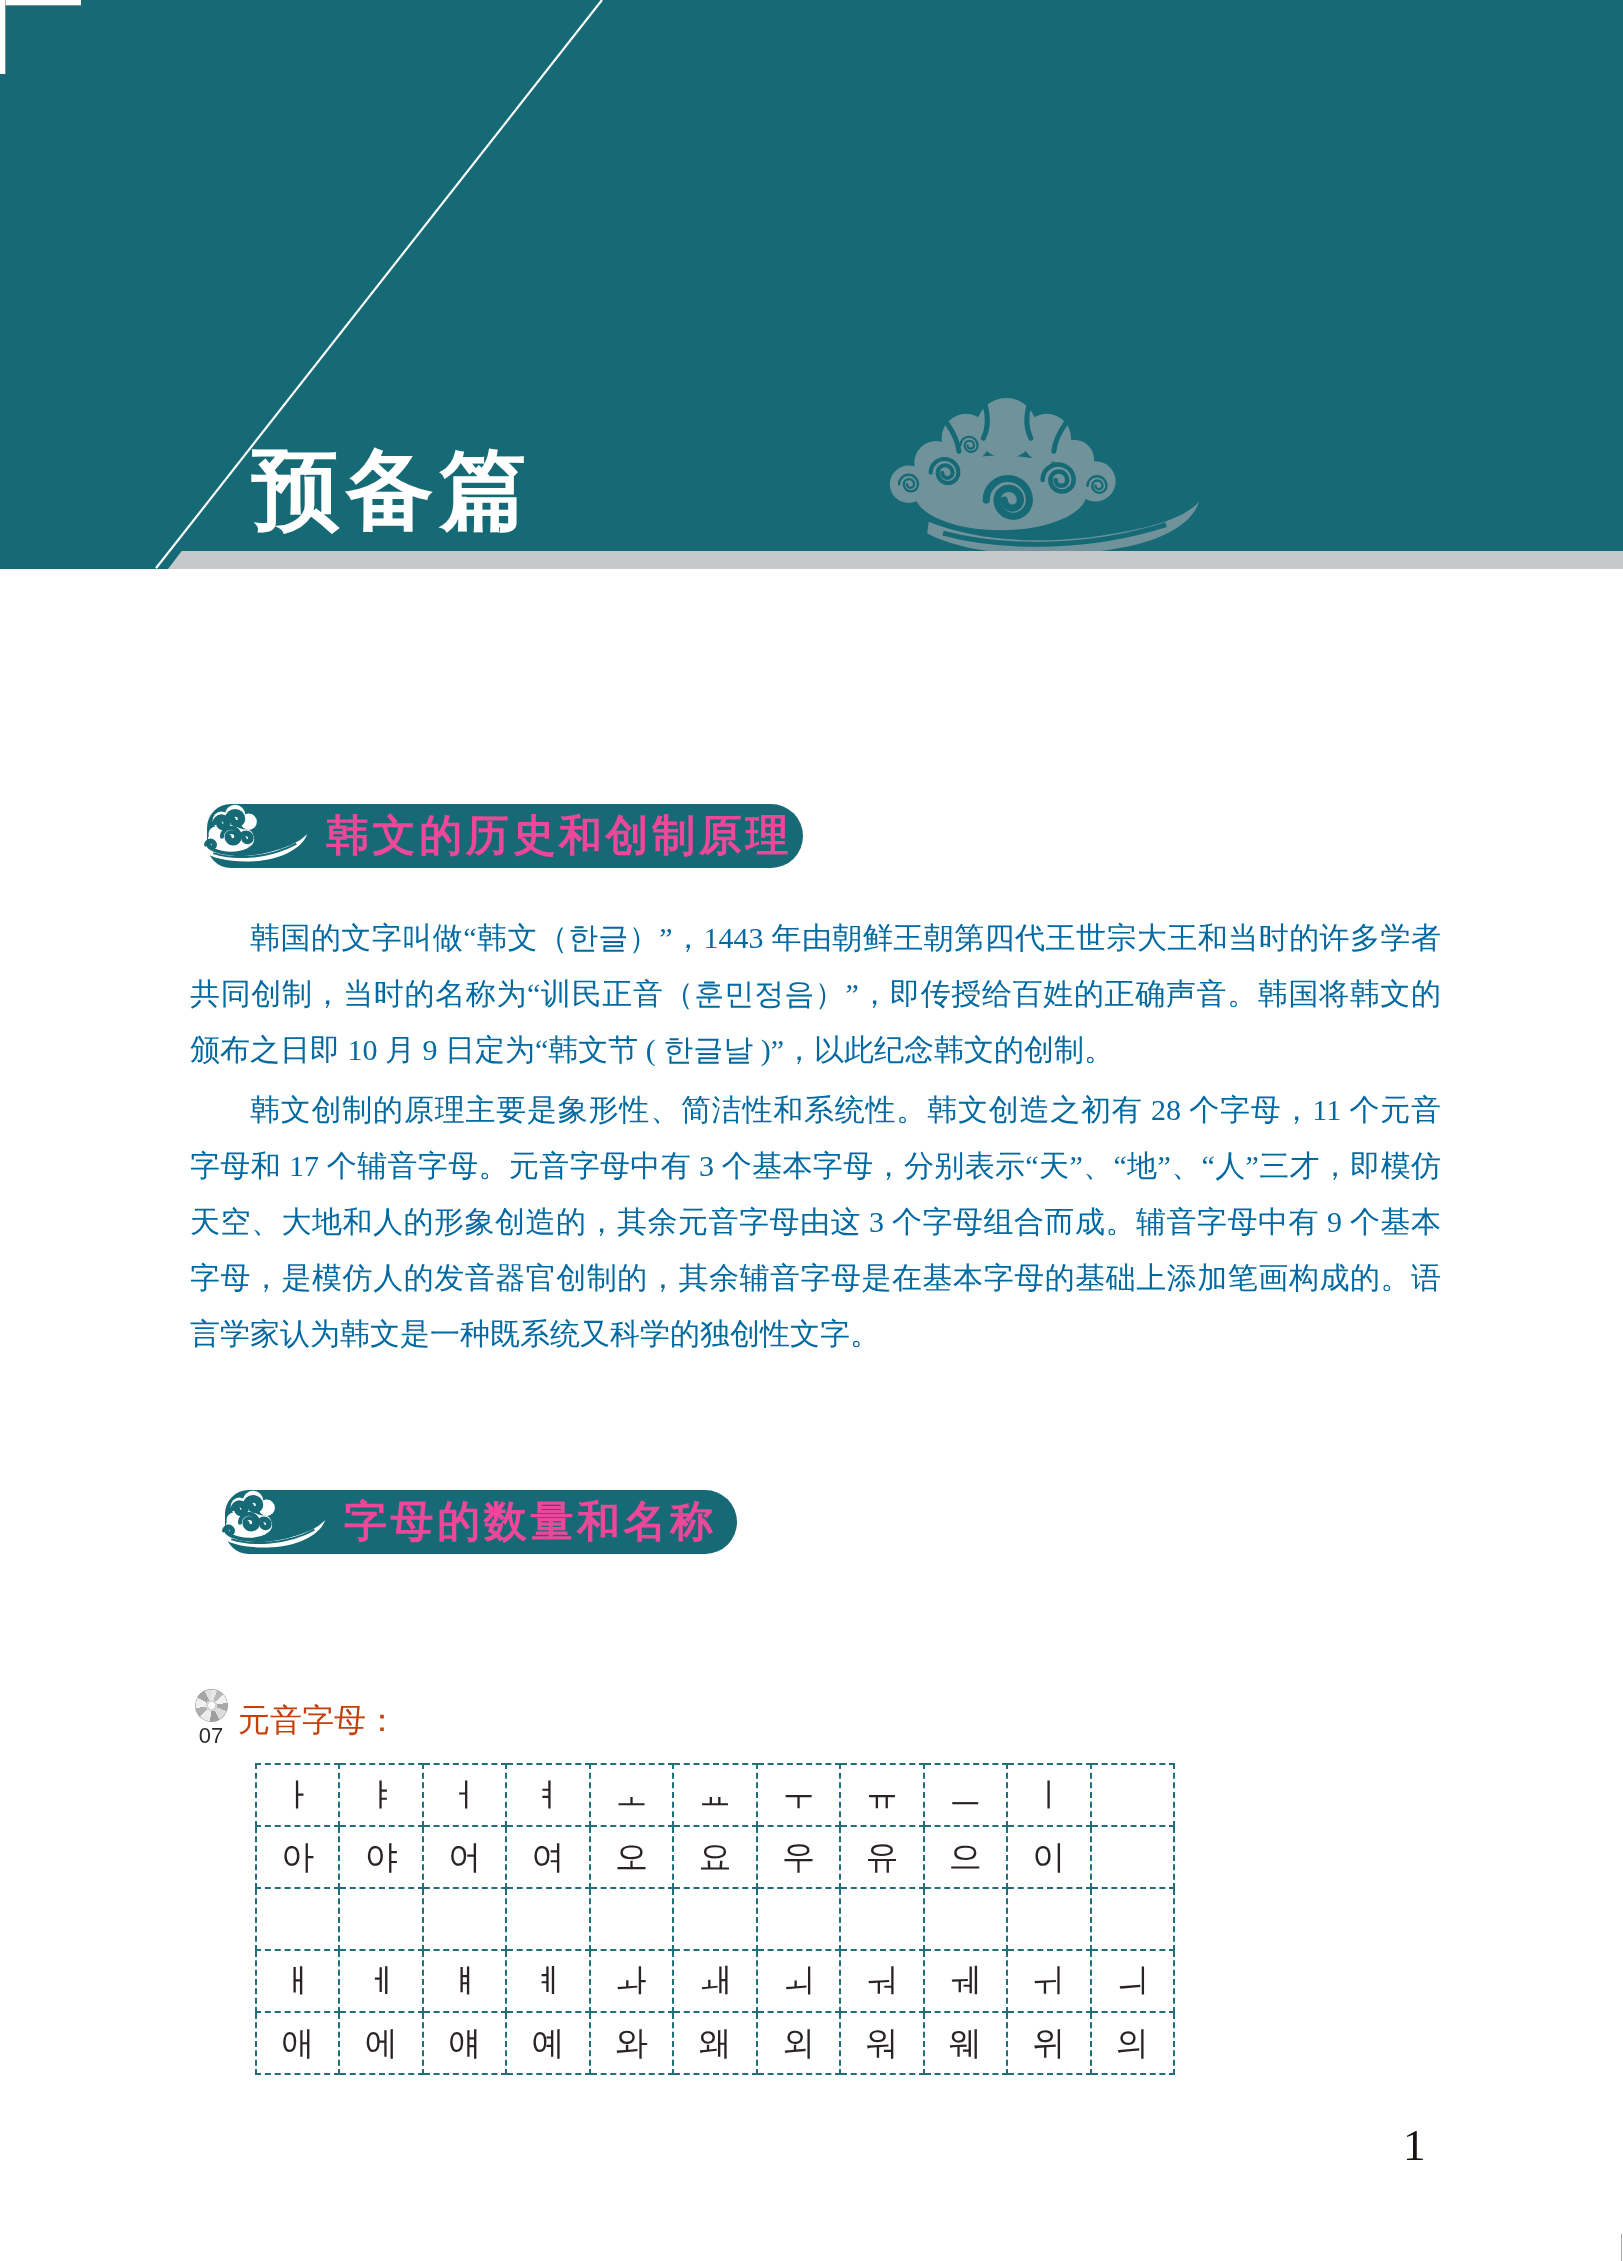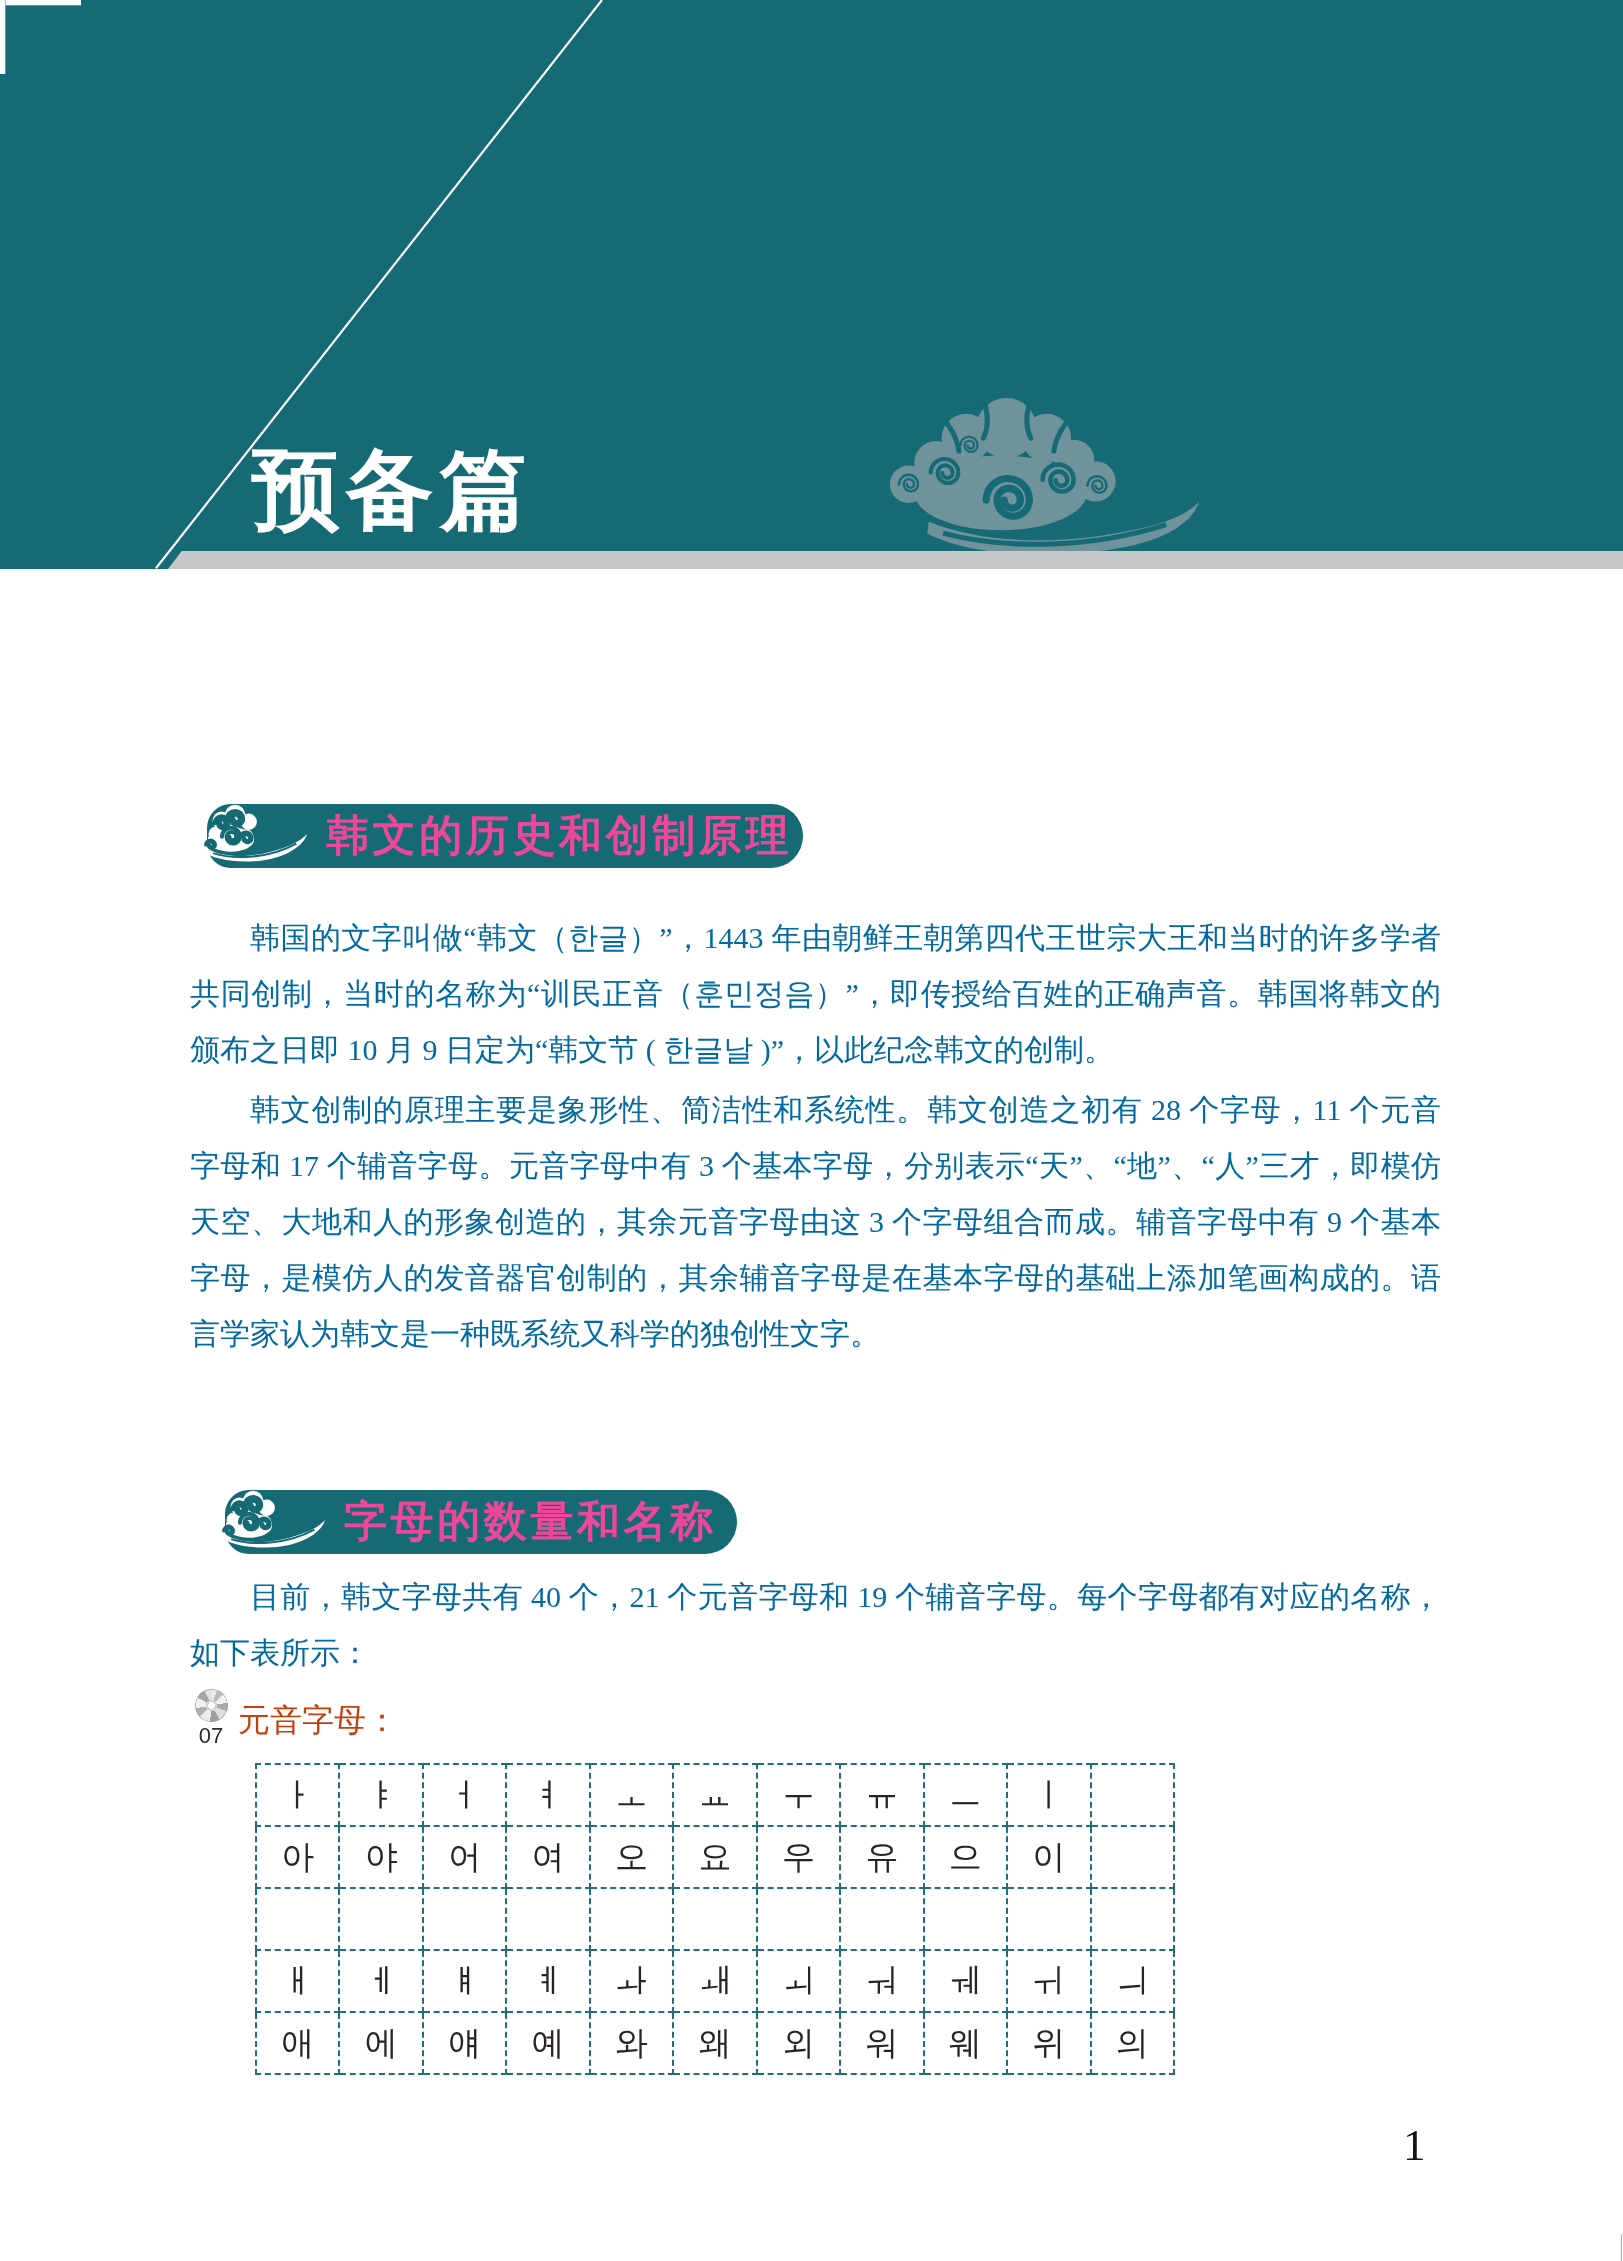--- a/index.html
+++ b/index.html
@@ -161,21 +161,20 @@
         <path d="M -24 0 A 24 24 0 0 1 24 0 A 18 18 0 0 1 -12 0 A 13 13 0 0 1 14 0 A 9 9 0 0 1 -4 0" transform="translate(44,48) scale(0.55)" stroke-width="4" vector-effect="non-scaling-stroke"></path>
         <path d="M -24 0 A 24 24 0 0 1 24 0 A 18 18 0 0 1 -12 0 A 13 13 0 0 1 14 0 A 9 9 0 0 1 -4 0" transform="translate(66,50) scale(0.38)" stroke-width="3" vector-effect="non-scaling-stroke"></path>
         <path d="M -24 0 A 24 24 0 0 1 24 0 A 18 18 0 0 1 -12 0 A 13 13 0 0 1 14 0 A 9 9 0 0 1 -4 0" transform="translate(14,60) scale(0.3)" stroke-width="3" vector-effect="non-scaling-stroke"></path>
       </g>
       <path fill="#ffffff" d="M6,64 C34,80 78,82 132,60 C142,56 150,50 156,44 C148,66 116,82 78,84 C46,86 16,80 4,70 Z"></path>
       <path stroke="#156a75" stroke-width="3" fill="none" d="M18,72 C48,82 100,80 140,58"></path>
     </svg>
     <div class="head-label">字母的数量和名称</div>
   </div>
 
-  <p class="para p3">目前，韩文字母共有 40 个，21 个元音字母和 19 个辅音字母。每个字母都有对应的名称，如下表所示：</p>
 
   <div class="audio-marker">
     <div class="disc"></div>
     <div class="track-no">07</div>
     <div class="audio-label">元音字母：</div>
   </div>
 
   <table class="vowel-table">
     <tbody>
         <tr>

